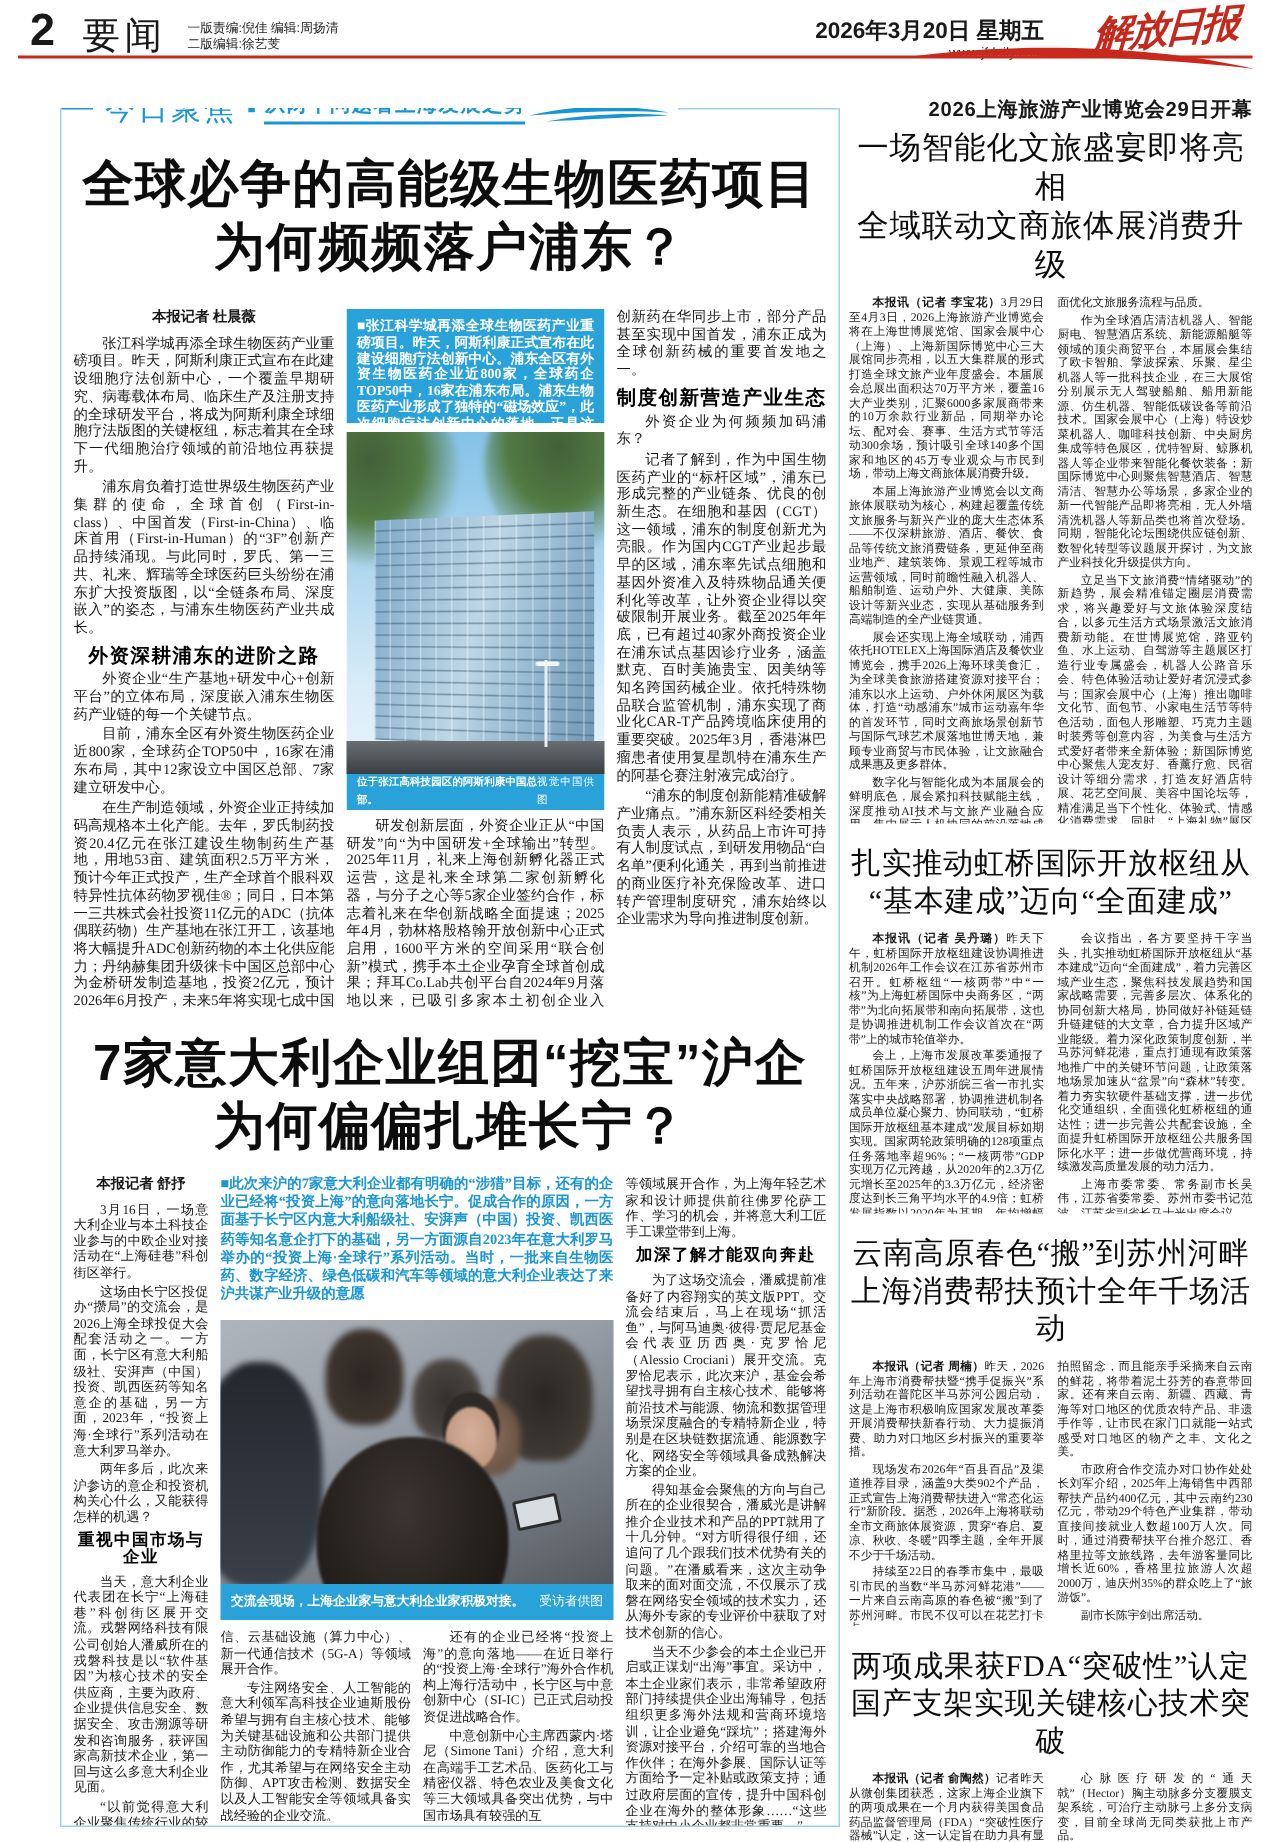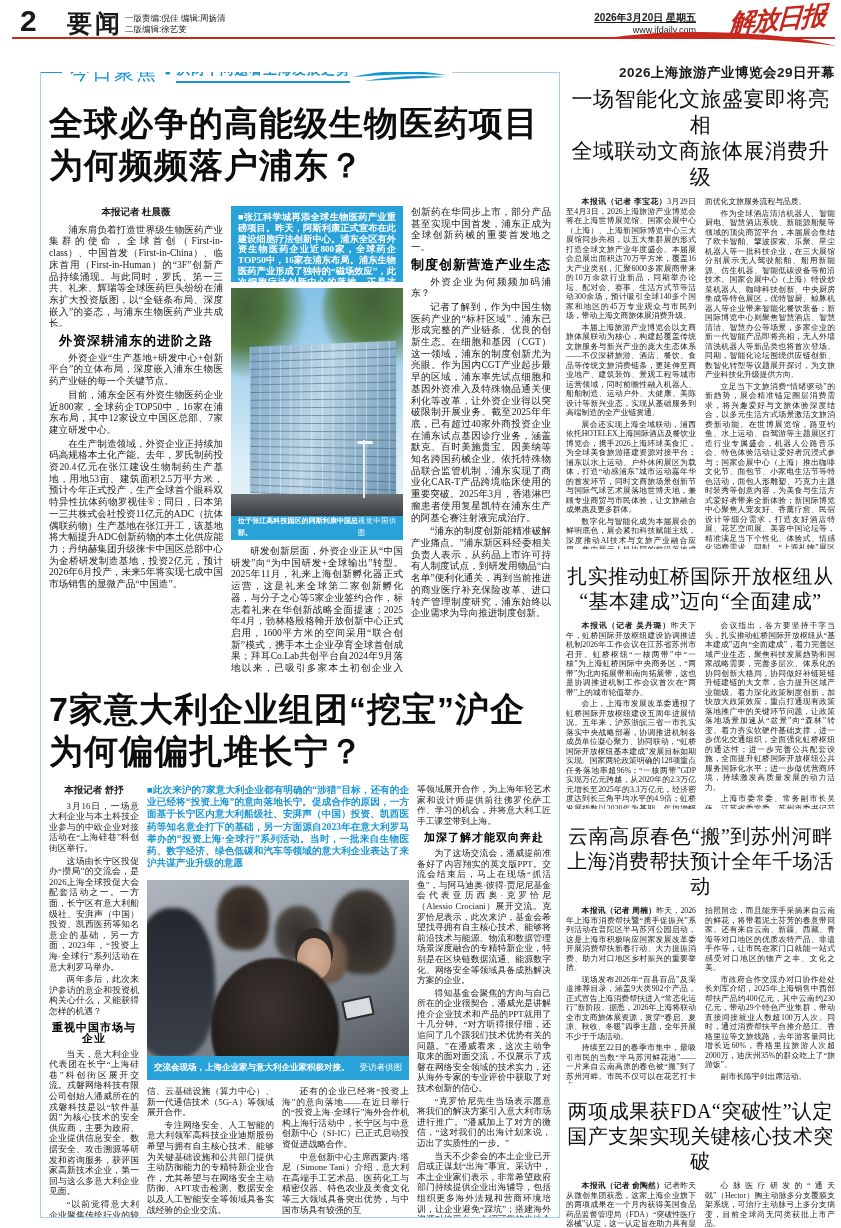--- a/index.html
+++ b/index.html
@@ -3,42 +3,42 @@
 <meta charset="utf-8">
 <style>
   html,body{margin:0;padding:0;background:#fff;}
   body{width:841px;height:1228px;position:relative;overflow:hidden;
        font-family:"Liberation Serif","DejaVu Serif",serif;color:#191919;
        -webkit-font-smoothing:antialiased;}
   .sans{font-family:"Liberation Sans","DejaVu Sans",sans-serif;}
   
   .header{position:absolute;top:0;left:0;right:0;height:56px;}
   .pagenum{position:absolute;left:20px;top:4px;font-size:30px;font-weight:bold;}
-  .secname{position:absolute;left:67px;top:7px;font-size:25px;font-weight:bold;letter-spacing:3px;}
+  .secname{position:absolute;left:55px;top:7px;font-size:25px;font-weight:normal;letter-spacing:3px;}
   .staff{position:absolute;left:125px;top:13px;font-size:8.5px;line-height:11px;color:#222;}
   .dateblk{position:absolute;right:145px;top:11px;text-align:right;}
-  .dateline{font-size:10px;font-weight:bold;text-decoration:underline;}
+  .dateline{font-size:15px;font-weight:bold;}
   .siteline{font-size:9px;}
   .masthead{position:absolute;right:16px;top:2px;color:#c5291d;font-weight:bold;font-style:italic;
             font-size:26px;letter-spacing:-2px;transform:rotate(-5deg) skewX(-8deg);}
   .redrule{position:absolute;left:12px;right:6px;top:37px;height:2px;background:#c9281c;}
   .redswoosh{position:absolute;right:2px;top:28px;}
   
   .content{position:absolute;left:40px;top:58px;width:795px;display:flex;gap:6px;}
   .left-block{width:520px;height:1146px;box-sizing:border-box;position:relative;margin-top:14px;
               border:1px solid #9fd0ec;border-top:none;overflow:hidden;}
   .focus-row{position:absolute;top:-13px;left:-1px;right:-1px;height:26px;display:flex;align-items:center;background:transparent;}
   .fseg{width:22px;height:2px;background:#1795d4;}
   .flabel{color:#1795d4;font-weight:normal;font-size:20px;letter-spacing:2px;margin:0 7px 0 8px;}
   .fbullet{color:#1795d4;font-size:9px;margin-right:6px;}
   .ftopic{color:#1795d4;font-weight:bold;font-size:13.5px;border-bottom:2px solid #1795d4;padding-bottom:2px;letter-spacing:1px;}
   .fswoosh{margin:8px 4px 0 2px;}
   .ftail{flex:1;height:1px;background:#9fd0ec;margin-top:0;}
   .left-inner{padding:30px 8px 6px;}
-  .a-headline{font-weight:bold;font-size:34px;line-height:42px;letter-spacing:1px;color:#0d0d0d;}
+  .a-headline{font-weight:bold;text-align:center;font-size:34px;line-height:42px;letter-spacing:1px;color:#0d0d0d;}
   .a1cols{display:flex;gap:8px;height:468px;margin-top:20px;overflow:hidden;}
   .a2cols{display:flex;gap:8px;height:436px;margin-top:12px;overflow:hidden;}
   .col{overflow:hidden;text-align:justify;}
   .a1 .col{font-size:9.6px;line-height:11.7px;}
   .a2 .col{font-size:8.8px;line-height:10.6px;}
   .c-a1-1{width:174px;}.c-a1-2{width:172px;flex:none;}.c-a1-3{width:140px;}
   .c-a2-1{width:90px;}.c-a2-m{width:262px;flex:none;}.c-a2-4{width:134px;}
   p{margin:0 0 2px 0;text-indent:2em;}
   p.cont{text-indent:0;}
   .byline{text-align:center;font-weight:bold;font-size:9.5px;margin:1px 0 5px;text-indent:0;}
@@ -137,20 +137,21 @@
     </div>
 
     <div class="left-inner">
 
       <div class="a1">
         <div class="a-headline sans">全球必争的高能级生物医药项目</div>
         <div class="a-headline sans">为何频频落户浦东？</div>
         <div class="a1cols">
           <div class="col c-a1-1">
             <p class="byline">本报记者 杜晨薇</p>
+            <p>张江科学城再添全球生物医药产业重磅项目。昨天，阿斯利康正式宣布在此建设细胞疗法创新中心，一个覆盖早期研究、病毒载体布局、临床生产及注册支持的全球研发平台，将成为阿斯利康全球细胞疗法版图的关键枢纽，标志着其在全球下一代细胞治疗领域的前沿地位再获提升。</p>
             <p>浦东肩负着打造世界级生物医药产业集群的使命，全球首创（First-in-class）、中国首发（First-in-China）、临床首用（First-in-Human）的“3F”创新产品持续涌现。与此同时，罗氏、第一三共、礼来、辉瑞等全球医药巨头纷纷在浦东扩大投资版图，以“全链条布局、深度嵌入”的姿态，与浦东生物医药产业共成长。</p>
             <p class="subhead">外资深耕浦东的进阶之路</p>
             <p>外资企业“生产基地+研发中心+创新平台”的立体布局，深度嵌入浦东生物医药产业链的每一个关键节点。</p>
             <p>目前，浦东全区有外资生物医药企业近800家，全球药企TOP50中，16家在浦东布局，其中12家设立中国区总部、7家建立研发中心。</p>
             <p>在生产制造领域，外资企业正持续加码高规格本土化产能。去年，罗氏制药投资20.4亿元在张江建设生物制药生产基地，用地53亩、建筑面积2.5万平方米，预计今年正式投产，生产全球首个眼科双特异性抗体药物罗视佳®；同日，日本第一三共株式会社投资11亿元的ADC（抗体偶联药物）生产基地在张江开工，该基地将大幅提升ADC创新药物的本土化供应能力；丹纳赫集团升级徕卡中国区总部中心为金桥研发制造基地，投资2亿元，预计2026年6月投产，未来5年将实现七成中国市场销售的显微产品“中国造”。</p>
           </div>
           <div class="col c-a1-2">
             <div class="sumbox">■张江科学城再添全球生物医药产业重磅项目。昨天，阿斯利康正式宣布在此建设细胞疗法创新中心。浦东全区有外资生物医药企业近800家，全球药企TOP50中，16家在浦东布局。浦东生物医药产业形成了独特的“磁场效应”，此次细胞疗法创新中心的落地，正是这一“磁场效应”的最新体现</div>
             <div class="photo1">
               <div class="p1tree p1tl"></div>
@@ -219,21 +220,20 @@
                 <p>还有的企业已经将“投资上海”的意向落地——在近日举行的“投资上海·全球行”海外合作机构上海行活动中，长宁区与中意创新中心（SI-IC）已正式启动投资促进战略合作。</p>
                 <p>中意创新中心主席西蒙内·塔尼（Simone Tani）介绍，意大利在高端手工艺术品、医药化工与精密仪器、特色农业及美食文化等三大领域具备突出优势，与中国市场具有较强的互</p>
               </div>
             </div>
           </div>
           <div class="col c-a2-4">
             <p class="cont">等领域展开合作，为上海年轻艺术家和设计师提供前往佛罗伦萨工作、学习的机会，并将意大利工匠手工课堂带到上海。</p>
             <p class="subhead">加深了解才能双向奔赴</p>
             <p>为了这场交流会，潘威提前准备好了内容翔实的英文版PPT。交流会结束后，马上在现场“抓活鱼”，与阿马迪奥·彼得·贾尼尼基金会代表亚历西奥·克罗恰尼（Alessio Crociani）展开交流。克罗恰尼表示，此次来沪，基金会希望找寻拥有自主核心技术、能够将前沿技术与能源、物流和数据管理场景深度融合的专精特新企业，特别是在区块链数据流通、能源数字化、网络安全等领域具备成熟解决方案的企业。</p>
             <p>得知基金会聚焦的方向与自己所在的企业很契合，潘威光是讲解推介企业技术和产品的PPT就用了十几分钟。“对方听得很仔细，还追问了几个跟我们技术优势有关的问题。”在潘威看来，这次主动争取来的面对面交流，不仅展示了戎磐在网络安全领域的技术实力，还从海外专家的专业评价中获取了对技术创新的信心。</p>
-            <p>“克罗恰尼先生当场表示愿意将我们的解决方案引入意大利市场进行推广。”潘威加上了对方的微信，“这对我们的出海计划来说，迈出了实质性的一步。”</p>
             <p>当天不少参会的本土企业已开启或正谋划“出海”事宜。采访中，本土企业家们表示，非常希望政府部门持续提供企业出海辅导，包括组织更多海外法规和营商环境培训，让企业避免“踩坑”；搭建海外资源对接平台，介绍可靠的当地合作伙伴；在海外参展、国际认证等方面给予一定补贴或政策支持；通过政府层面的宣传，提升中国科创企业在海外的整体形象……“这些支持对中小企业都非常重要。”</p>
           </div>
         </div>
       </div>
     </div>
   </div>
 
   <div class="sidebar">
 
     <div class="sb-art">
@@ -257,21 +257,21 @@
 
     <div class="sb-art">
       <div class="sb-h serifh">扎实推动虹桥国际开放枢纽从</div>
       <div class="sb-h serifh">“基本建成”迈向“全面建成”</div>
       <div class="sb-cols hB">
         <div class="sb-col">
           <p><b class="lead">本报讯（记者 吴丹璐）</b><span>昨天下午，虹桥国际开放枢纽建设协调推进机制2026年工作会议在江苏省苏州市召开。虹桥枢纽“一核两带”中“一核”为上海虹桥国际中央商务区，“两带”为北向拓展带和南向拓展带，这也是协调推进机制工作会议首次在“两带”上的城市轮值举办。</span></p>
           <p>会上，上海市发展改革委通报了虹桥国际开放枢纽建设五周年进展情况。五年来，沪苏浙皖三省一市扎实落实中央战略部署，协调推进机制各成员单位凝心聚力、协同联动，“虹桥国际开放枢纽基本建成”发展目标如期实现。国家两轮政策明确的128项重点任务落地率超96%；“一核两带”GDP实现万亿元跨越，从2020年的2.3万亿元增长至2025年的3.3万亿元，经济密度达到长三角平均水平的4.9倍；虹桥发展指数以2020年为基期，年均增幅达6.7%。</p>
         </div>
         <div class="sb-col">
-          <p>会议指出，各方要坚持干字当头，扎实推动虹桥国际开放枢纽从“基本建成”迈向“全面建成”，着力完善区域产业生态，聚焦科技发展趋势和国家战略需要，完善多层次、体系化的协同创新大格局，协同做好补链延链升链建链的大文章，合力提升区域产业能级。着力深化政策制度创新，加快放大政策效应，重点打通现有政策落地推广中的关键环节问题，让政策落地场景加速从“盆景”向“森林”转变。着力夯实软硬件基础支撑，进一步优化交通组织，全面强化虹桥枢纽的通达性；进一步完善公共配套设施，全面提升虹桥国际开放枢纽公共服务国际化水平；进一步做优营商环境，持续激发高质量发展的动力活力。</p>
+          <p>会议指出，各方要坚持干字当头，扎实推动虹桥国际开放枢纽从“基本建成”迈向“全面建成”，着力完善区域产业生态，聚焦科技发展趋势和国家战略需要，完善多层次、体系化的协同创新大格局，协同做好补链延链升链建链的大文章，合力提升区域产业能级。着力深化政策制度创新，半马苏河鲜花港，重点打通现有政策落地推广中的关键环节问题，让政策落地场景加速从“盆景”向“森林”转变。着力夯实软硬件基础支撑，进一步优化交通组织，全面强化虹桥枢纽的通达性；进一步完善公共配套设施，全面提升虹桥国际开放枢纽公共服务国际化水平；进一步做优营商环境，持续激发高质量发展的动力活力。</p>
           <p>上海市委常委、常务副市长吴伟，江苏省委常委、苏州市委书记范波，江苏省副省长马士光出席会议。</p>
         </div>
       </div>
     </div>
 
     <div class="sb-art">
       <div class="sb-h serifh">云南高原春色“搬”到苏州河畔</div>
       <div class="sb-h serifh">上海消费帮扶预计全年千场活动</div>
       <div class="sb-cols hC">
         <div class="sb-col">

